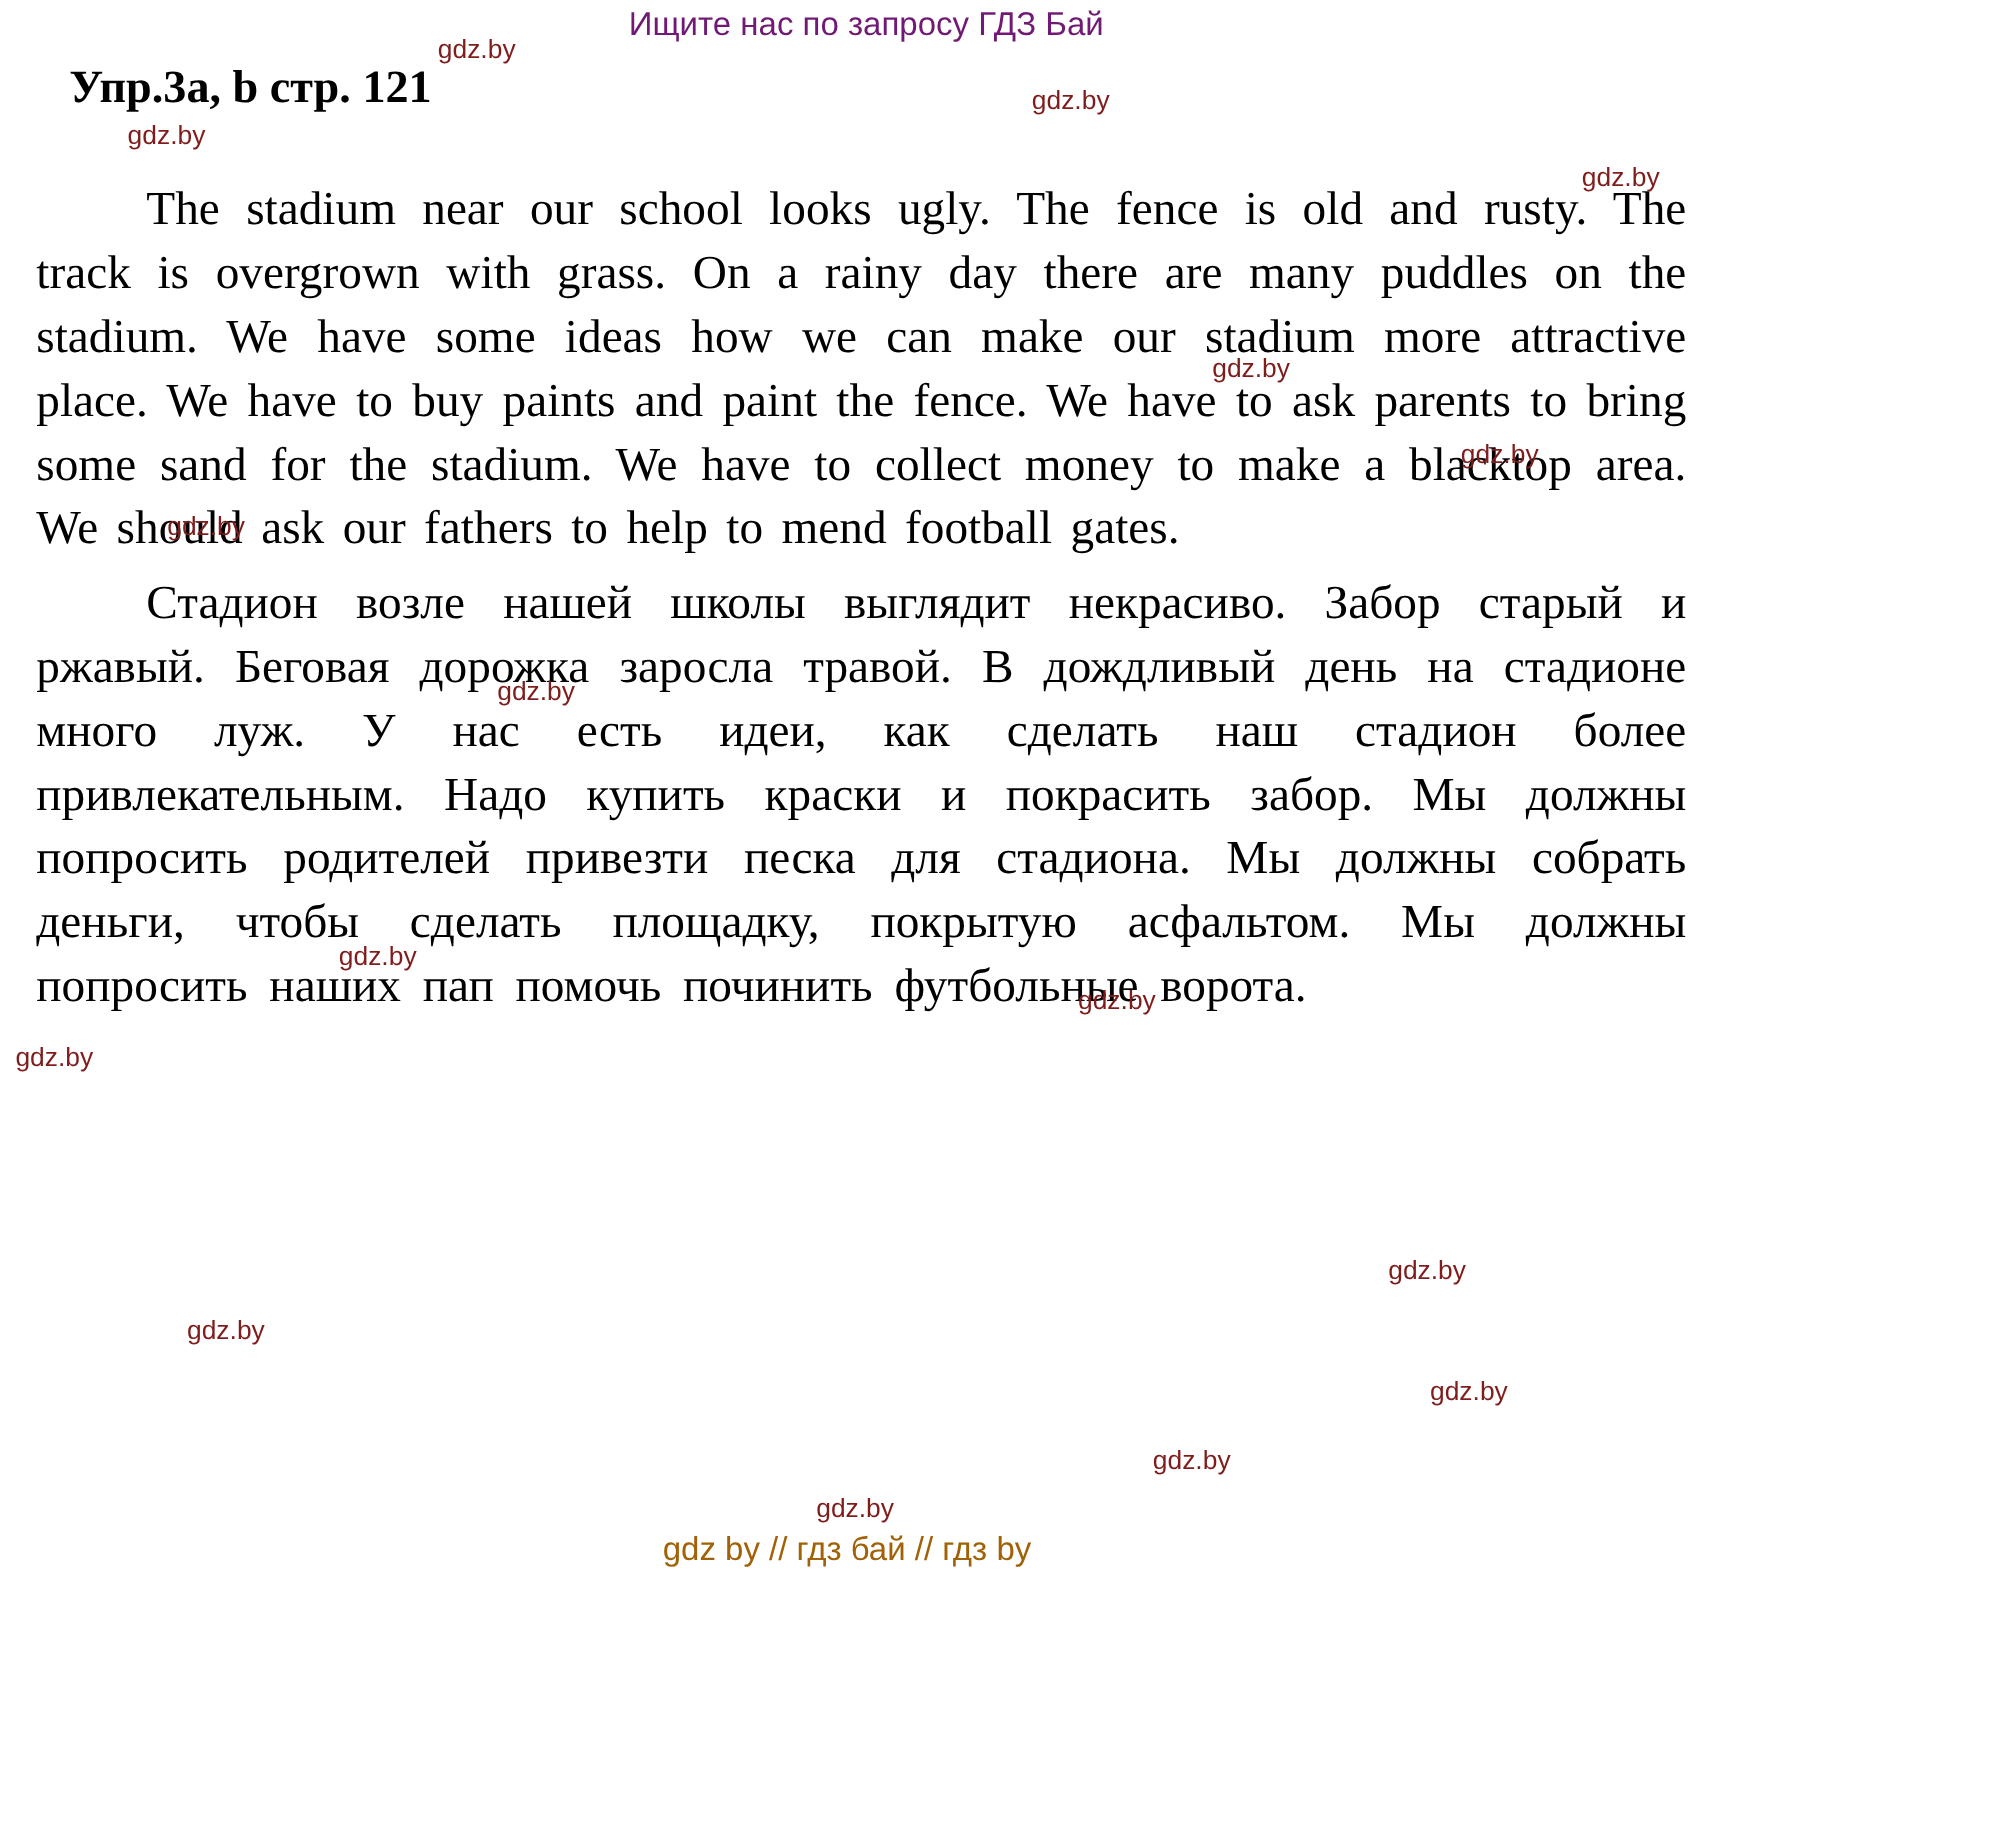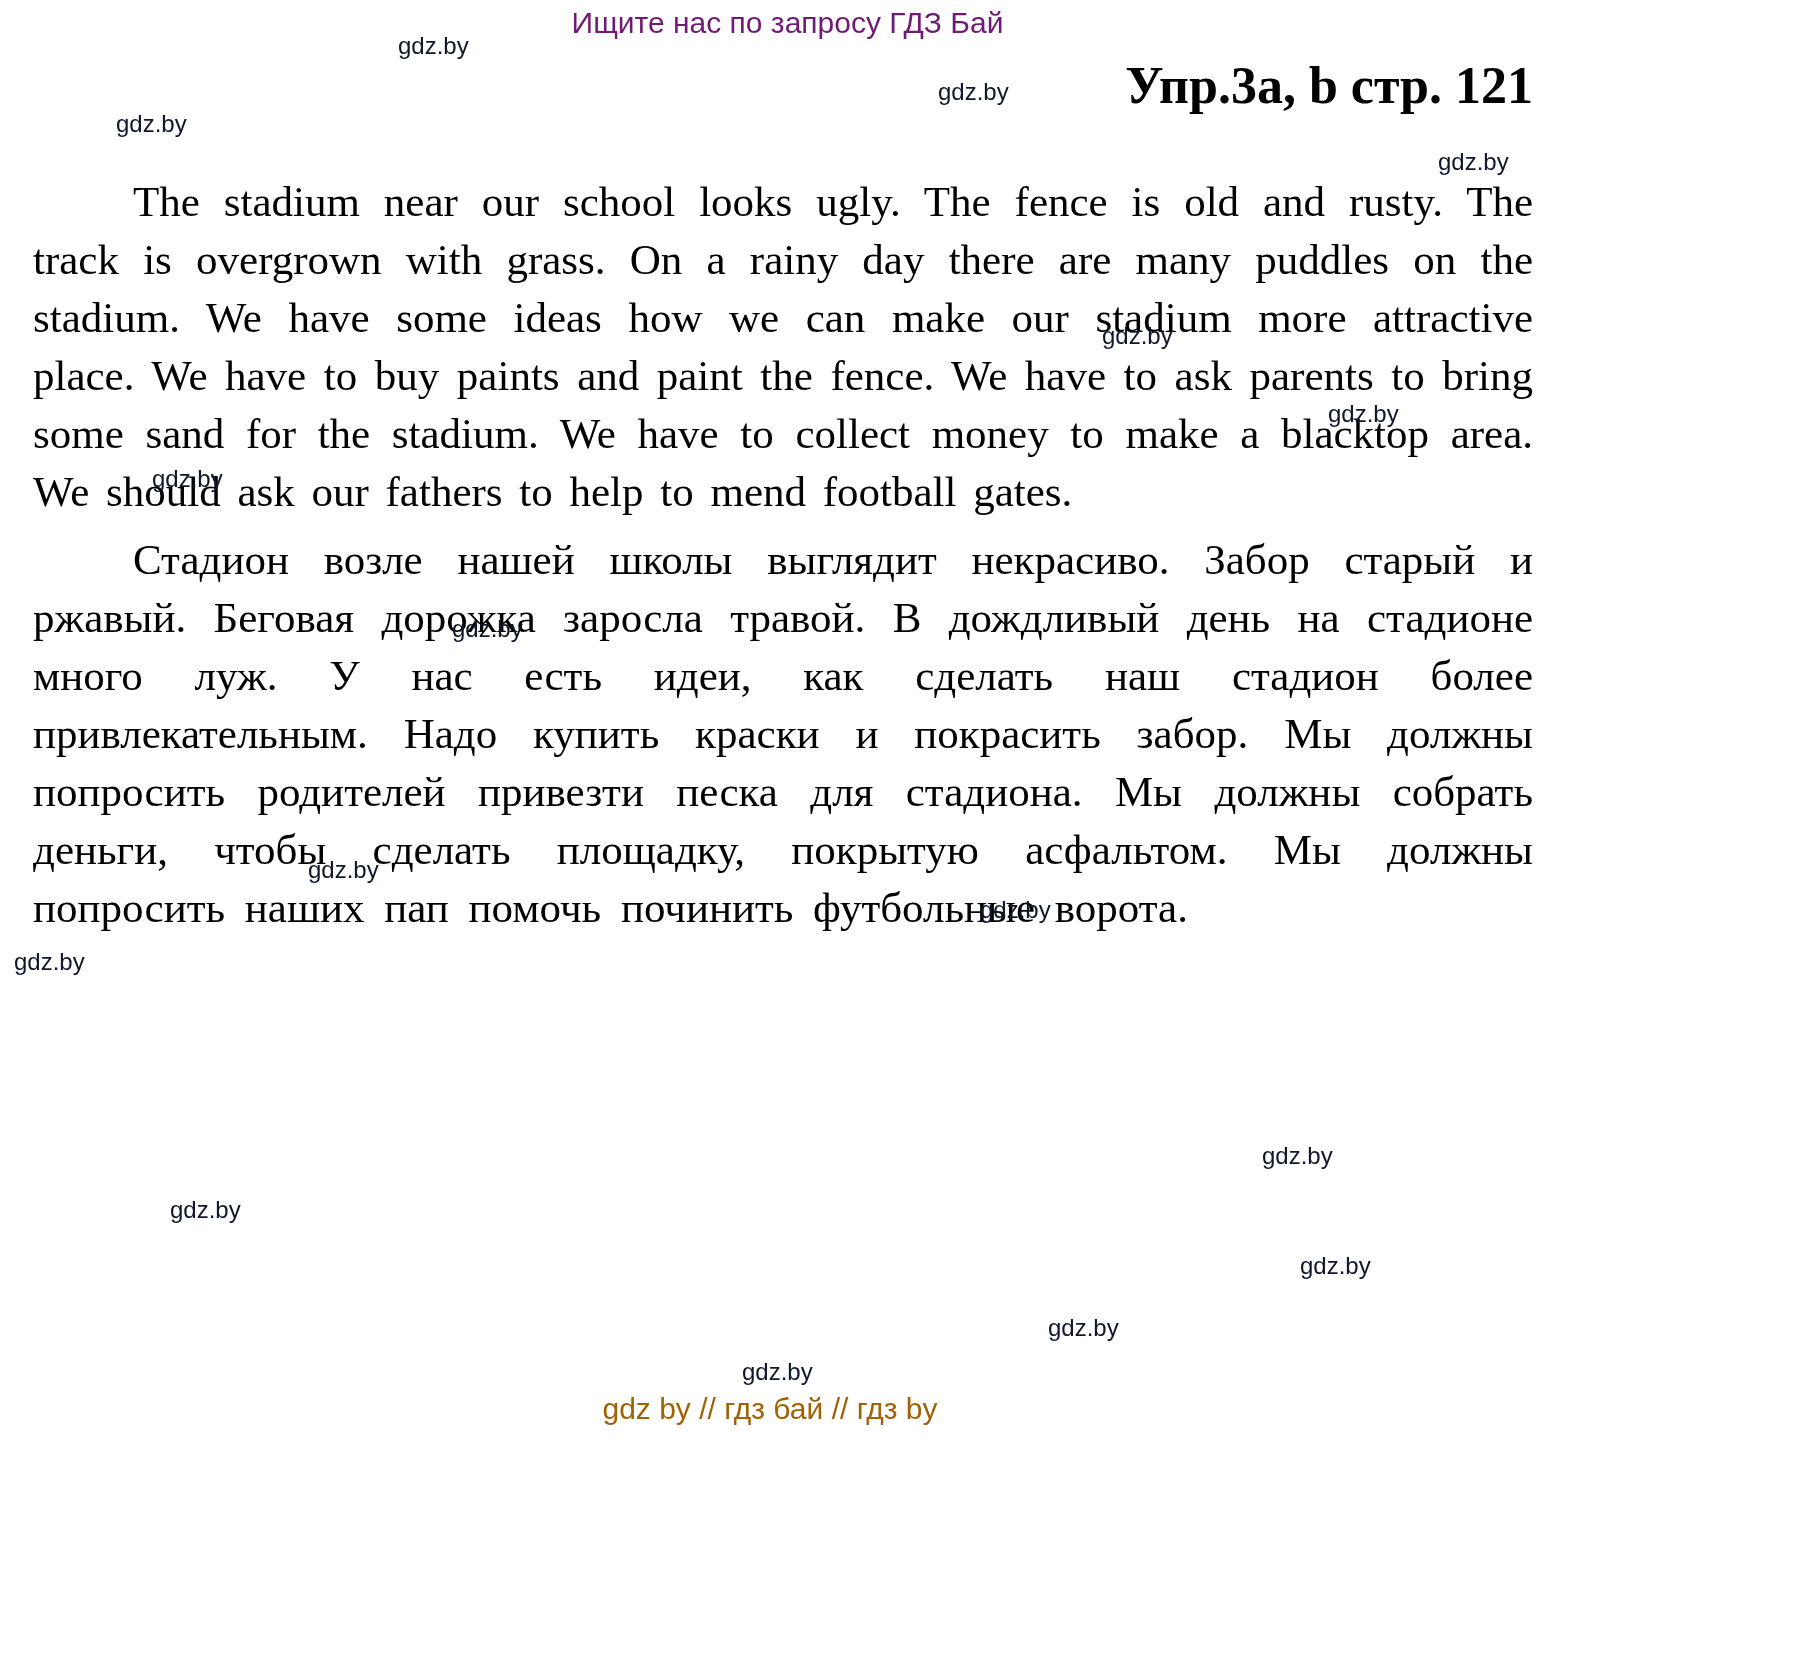--- a/index.html
+++ b/index.html
@@ -23,25 +23,24 @@
     color: #701a75;
     white-space: nowrap;
   }
   .content {
     position: absolute;
     top: 56px;
     left: 33px;
     width: 1500px;
   }
   .heading {
-    font-size: 52px;
+    font-size: 42px;
     font-weight: bold;
     margin-left: 30px;
     font-family: "Liberation Serif", serif;
-    text-align: right;
   }
   .para {
     font-size: 43px;
     line-height: 58px;
     text-align: justify;
     text-align-last: left;
     text-indent: 100px;
   }
   .task {
     font-weight: bold;
@@ -58,21 +57,21 @@
     text-align: center;
     font-family: "Liberation Sans", sans-serif;
     font-size: 30px;
     color: #a16207;
     white-space: nowrap;
   }
   .wm {
     position: absolute;
     font-family: "Liberation Sans", sans-serif;
     font-size: 24px;
-    color: #0f172a;
+    color: #7f1d1d;
     white-space: nowrap;
   }
 </style>
 </head>
 <body>
 
 <div class="banner">Ищите нас по запросу ГДЗ Бай</div>
 
 <div class="content">
   <h1 class="heading">Упр.3a, b стр. 121</h1>

